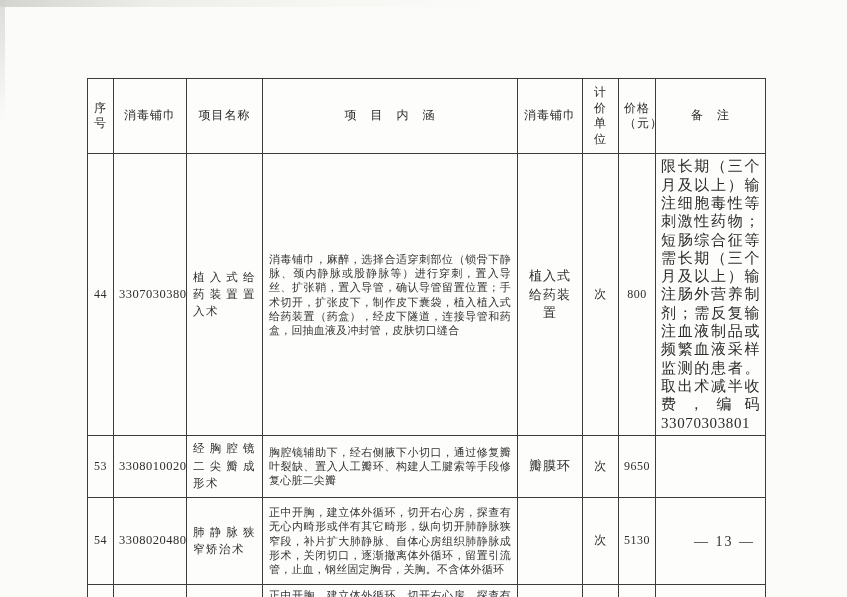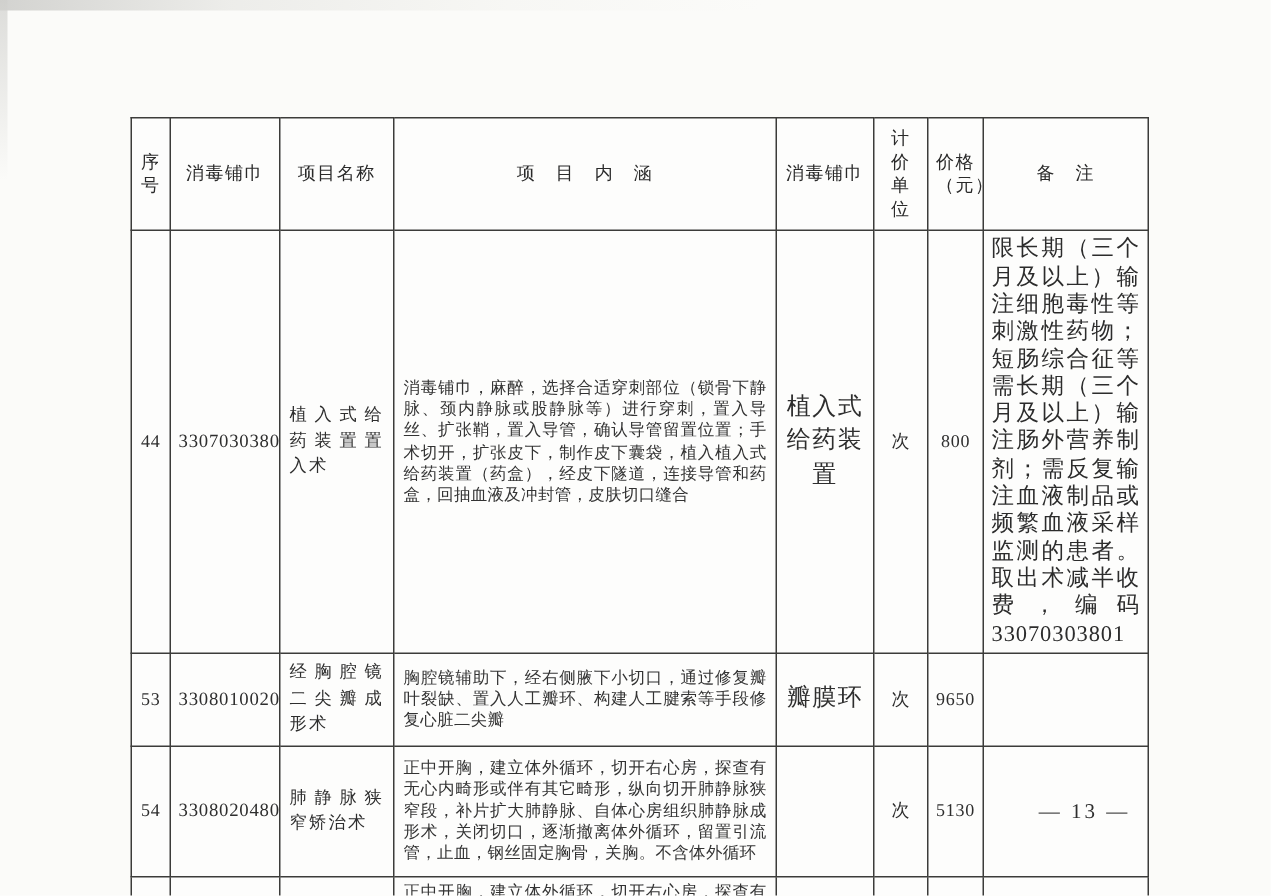--- a/index.html
+++ b/index.html
@@ -58,29 +58,29 @@
   td.code{font-size:12.5px}
   td.name{
     font-size:11.5px;text-align:justify;line-height:1.5;letter-spacing:1.5px;
     padding:2px 6px;
   }
   td.content{
     font-size:11px;text-align:justify;line-height:1.3;letter-spacing:.2px;
     vertical-align:middle;padding:3px 6px;color:#333;
   }
   td.excl{
-    font-size:16px;text-align:center;line-height:1.4;letter-spacing:1px;margin-left:12px;
+    font-size:13px;text-align:center;line-height:1.4;letter-spacing:1px;margin-left:12px;
   }
   td.remark{
     font-size:15px;text-align:justify;line-height:1.22;letter-spacing:.6px;
     vertical-align:middle;padding:3px 5px;color:#2c2c2c;
   }
   .page-number{
-    position:absolute;left:668px;top:534px;width:110px;
-    font-size:14px;letter-spacing:2px;text-align:center;color:#2e2e2e;
+    position:absolute;left:694px;top:534px;width:110px;
+    font-size:14px;letter-spacing:2px;color:#2e2e2e;
   }
 </style>
 </head>
 <body>
 
 <div class="scan-edge-top"></div>
 <div class="scan-edge-left"></div>
 
 <table class="doc-table">
   <colgroup>

